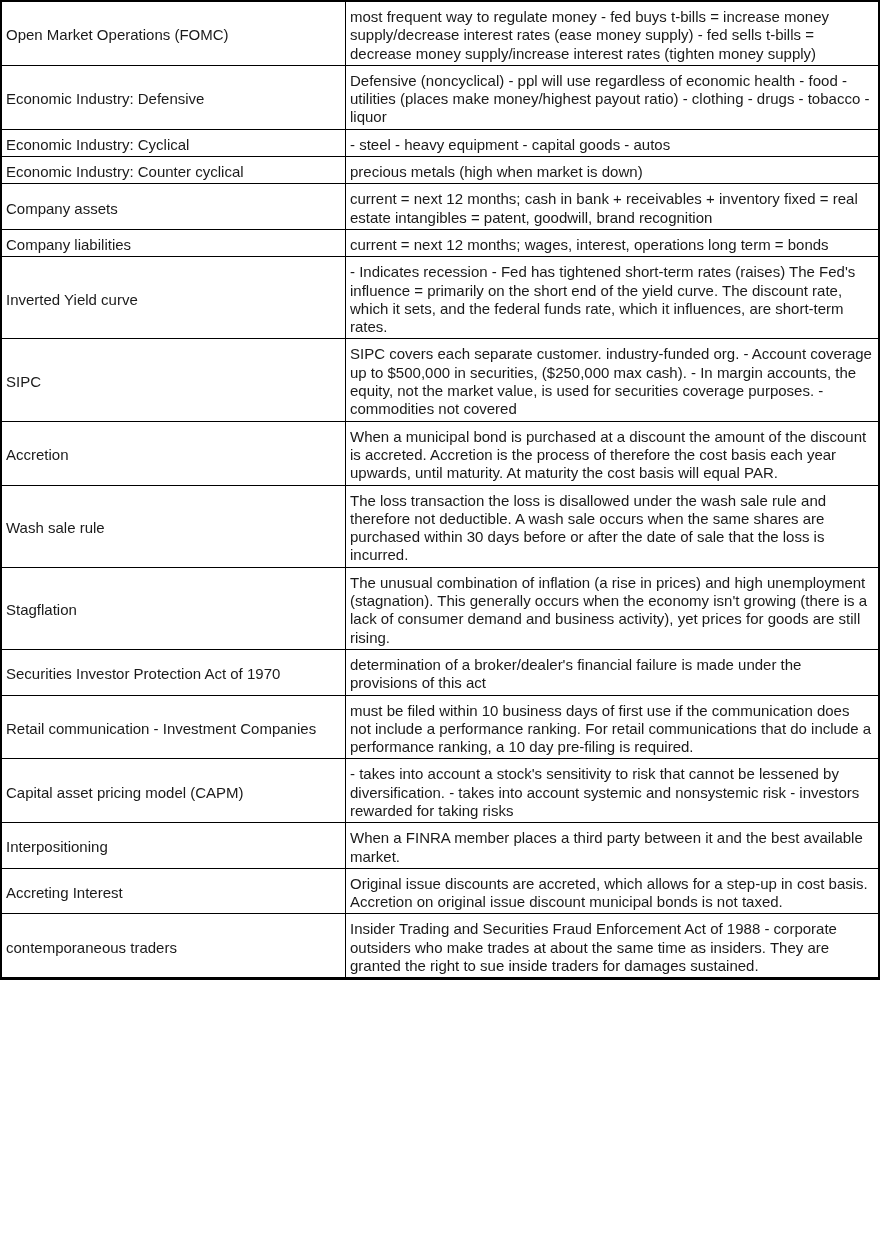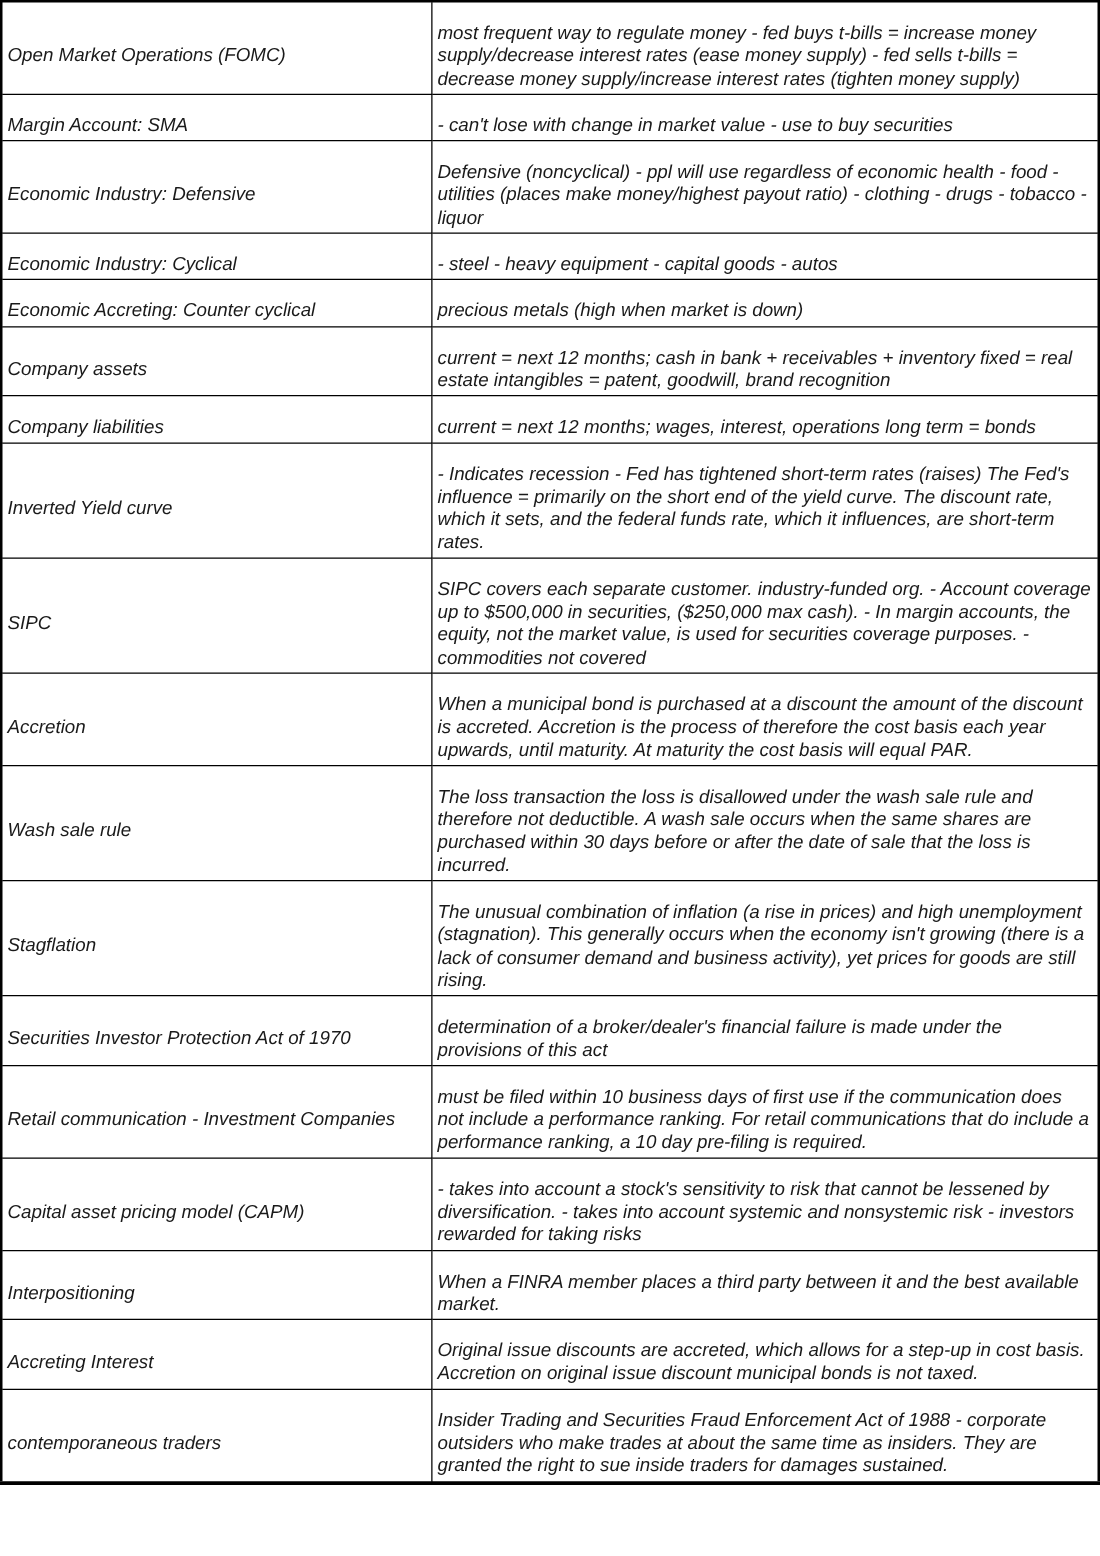--- a/index.html
+++ b/index.html
@@ -17,54 +17,49 @@
     border-collapse: collapse;
     table-layout: fixed;
     border: 2px solid #000;
     border-bottom: 3px solid #000;
   }
   table.flashcards td {
     border: 1px solid #000;
     font-size: 15px;
     line-height: 1.22;
     vertical-align: middle;
-    padding: 16px 5px 2px 4px;
+    padding: 6px 5px 2px 4px;
     word-wrap: break-word;
-    font-style: italic;
   }
   td.term-cell {
     width: 334px;
   }
   td.def-cell {
     padding-left: 4px;
   }
 </style>
 </head>
 <body>
 
 <table class="flashcards">
   <tbody>
     <tr>
       <td class="term-cell">Open Market Operations (FOMC)</td>
       <td class="def-cell">most frequent way to regulate money - fed buys t-bills = increase money supply/decrease interest rates (ease money supply) - fed sells t-bills = decrease money supply/increase interest rates (tighten money supply)</td>
     </tr>
     <tr>
-      <td class="term-cell">Margin Account: SMA</td>
-      <td class="def-cell">- can't lose with change in market value - use to buy securities</td>
-    </tr>
-    <tr>
       <td class="term-cell">Economic Industry: Defensive</td>
       <td class="def-cell">Defensive (noncyclical) - ppl will use regardless of economic health - food - utilities (places make money/highest payout ratio) - clothing - drugs - tobacco - liquor</td>
     </tr>
     <tr>
       <td class="term-cell">Economic Industry: Cyclical</td>
       <td class="def-cell">- steel - heavy equipment - capital goods - autos</td>
     </tr>
     <tr>
-      <td class="term-cell">Economic Accreting: Counter cyclical</td>
+      <td class="term-cell">Economic Industry: Counter cyclical</td>
       <td class="def-cell">precious metals (high when market is down)</td>
     </tr>
     <tr>
       <td class="term-cell">Company assets</td>
       <td class="def-cell">current = next 12 months; cash in bank + receivables + inventory fixed = real estate intangibles = patent, goodwill, brand recognition</td>
     </tr>
     <tr>
       <td class="term-cell">Company liabilities</td>
       <td class="def-cell">current = next 12 months; wages, interest, operations long term = bonds</td>
     </tr>

